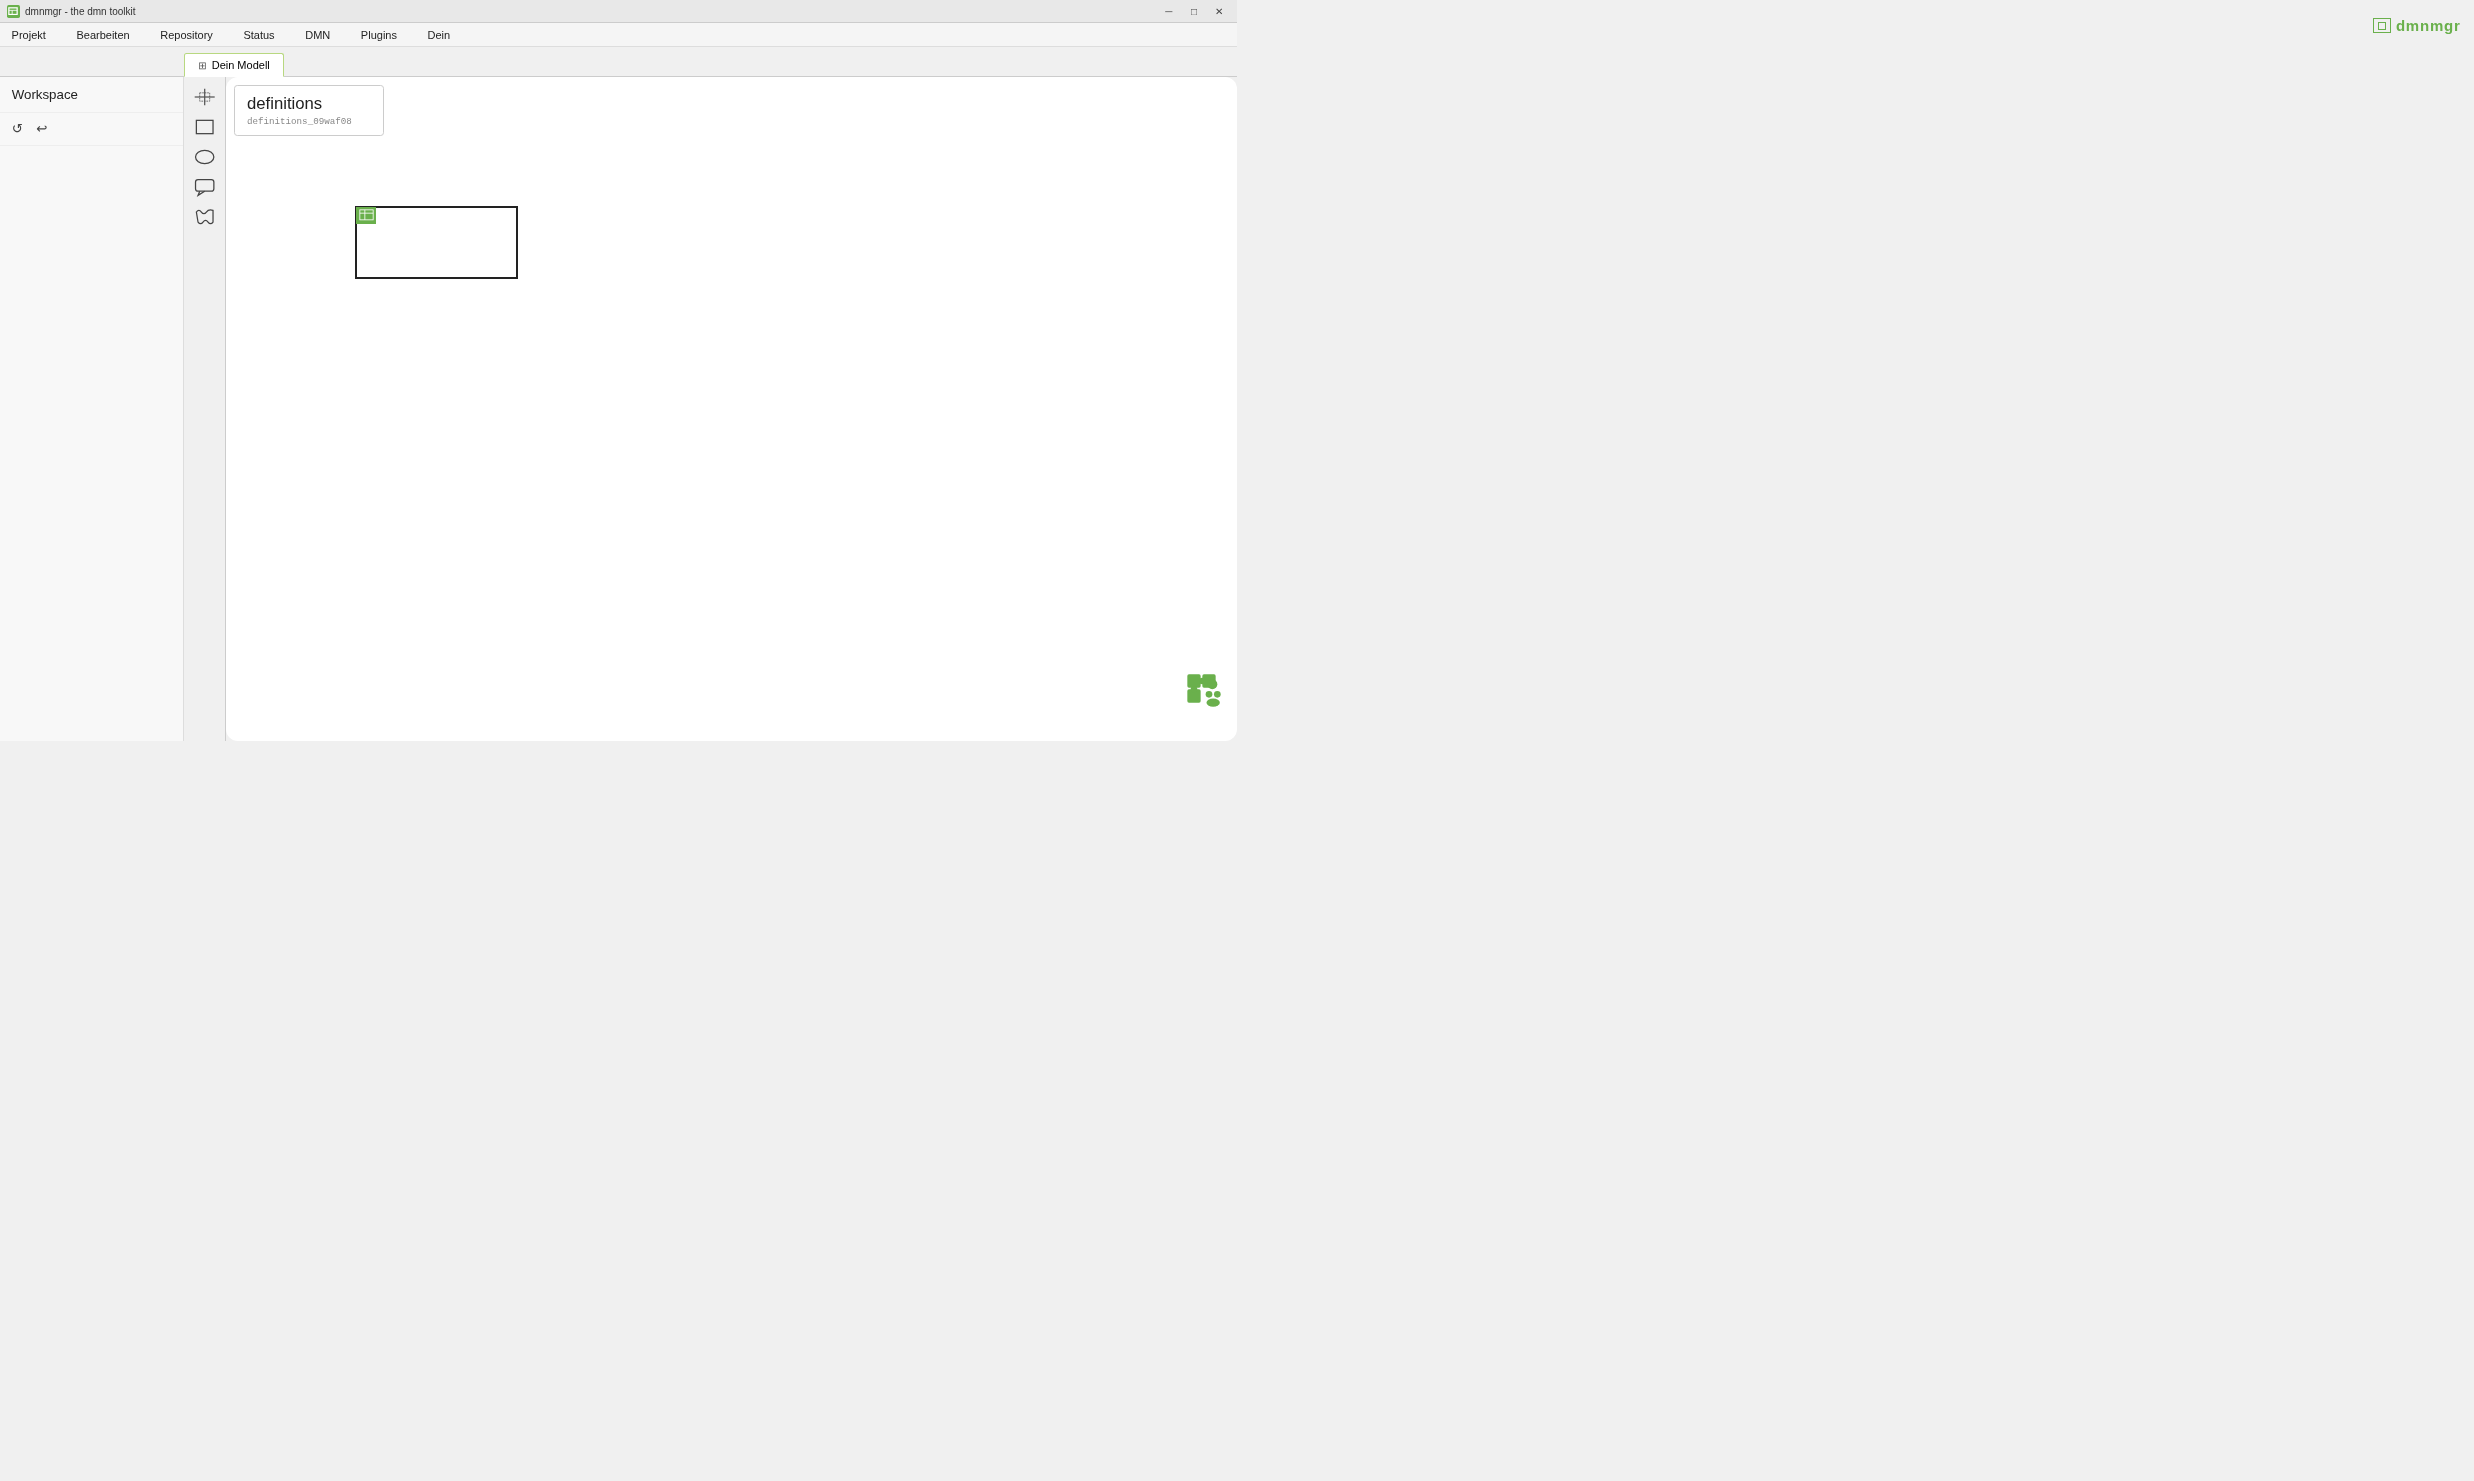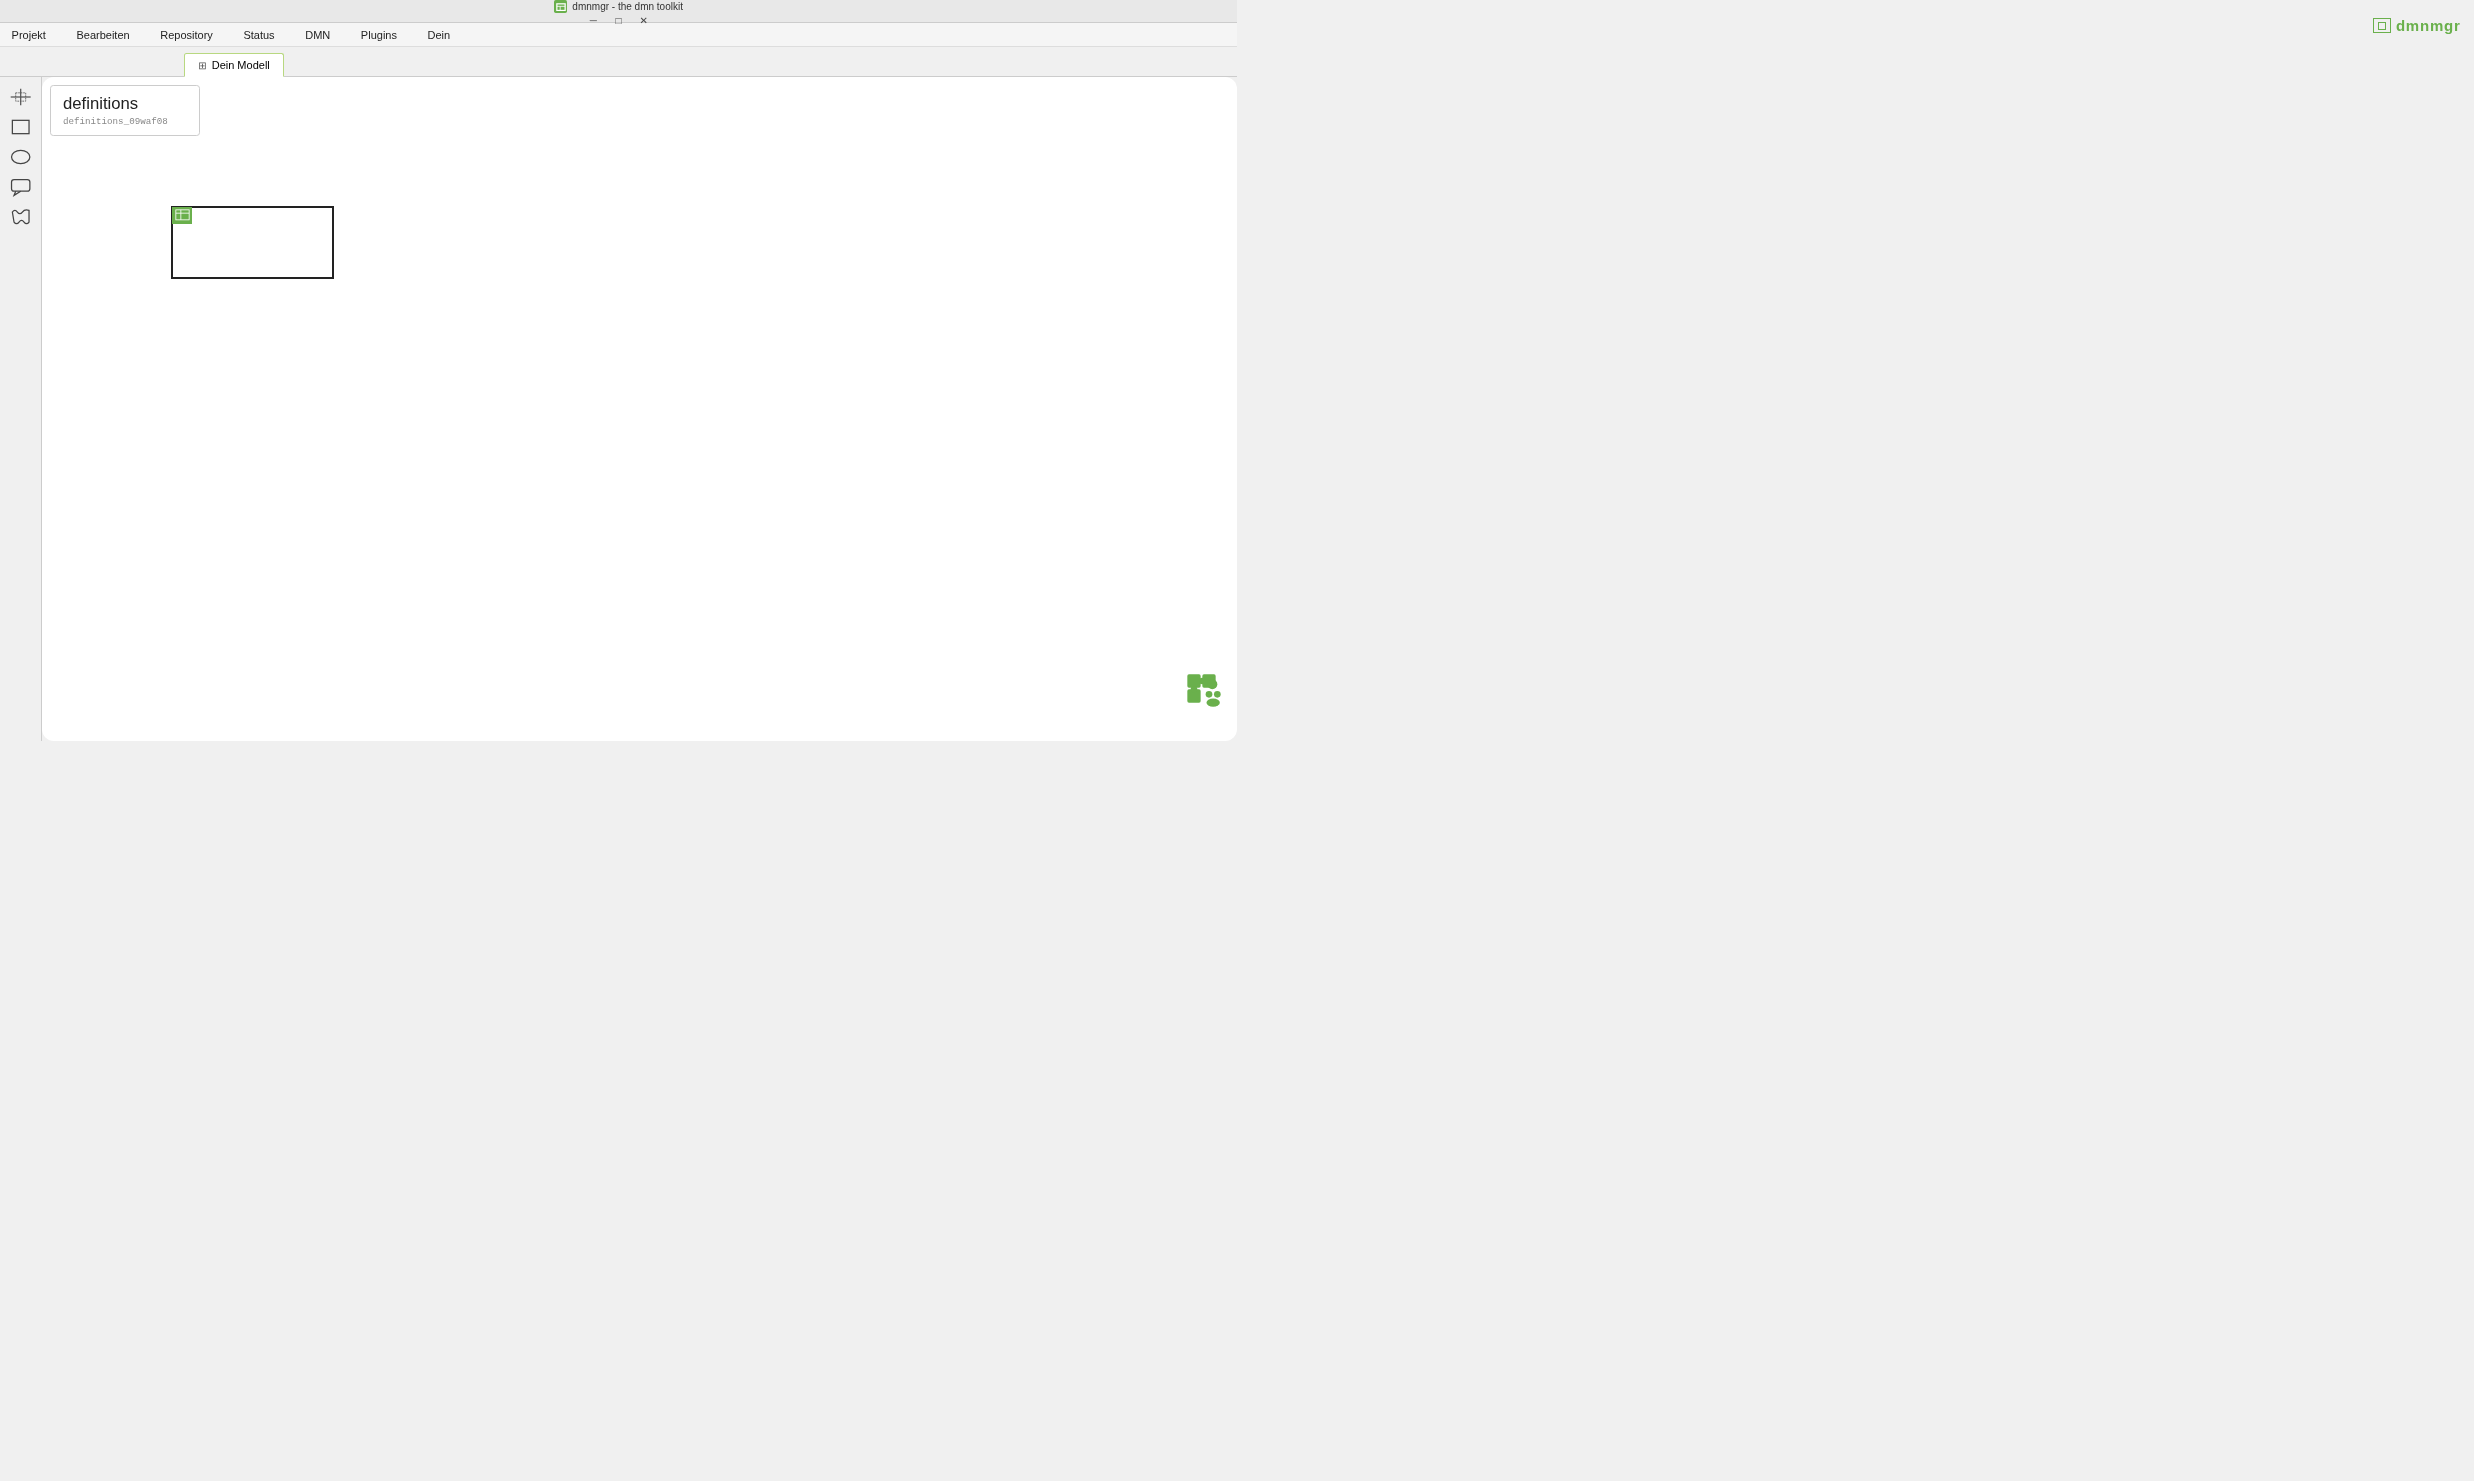--- a/index.html
+++ b/index.html
@@ -15,21 +15,20 @@
     
     #title-bar {
       background: #e8e8e8;
       height: 23.4px;
       display: flex;
       align-items: center;
       justify-content: space-between;
       padding: 0 6.7px;
       border-bottom: 0.8px solid #ccc;
       user-select: none;
-      flex-direction: column;
     }
     #title-bar-left {
       display: flex;
       align-items: center;
       gap: 5px;
     }
     #app-icon {
       width: 13.3px;
       height: 13.3px;
       background: #6ab04c;
@@ -362,20 +361,27 @@
 
   <div id="tab-bar">
     <div class="tab active">
       <span class="tab-icon">⊞</span>
       <span>Dein Modell</span>
     </div>
   </div>
 
   <div id="content-area">
 
+    <div id="left-panel">
+      <div id="workspace-label">Workspace</div>
+      <div id="left-toolbar">
+        <button class="left-tool-btn">↺</button>
+        <button class="left-tool-btn">↩</button>
+      </div>
+    </div>
 
     <div style="display:flex; flex:1; overflow:hidden; position:relative;">
 
       <div id="shape-tools">
 
         <div class="shape-tool">
           <svg width="23.4" height="20" viewBox="0 0 28 24">
             <line x1="14" y1="2" x2="14" y2="22" stroke="#555" stroke-width="1.5"></line>
             <line x1="2" y1="12" x2="26" y2="12" stroke="#555" stroke-width="1.5"></line>
             <rect x="8" y="7" width="12" height="10" fill="none" stroke="#555" stroke-width="1" stroke-dasharray="2,1"></rect>

